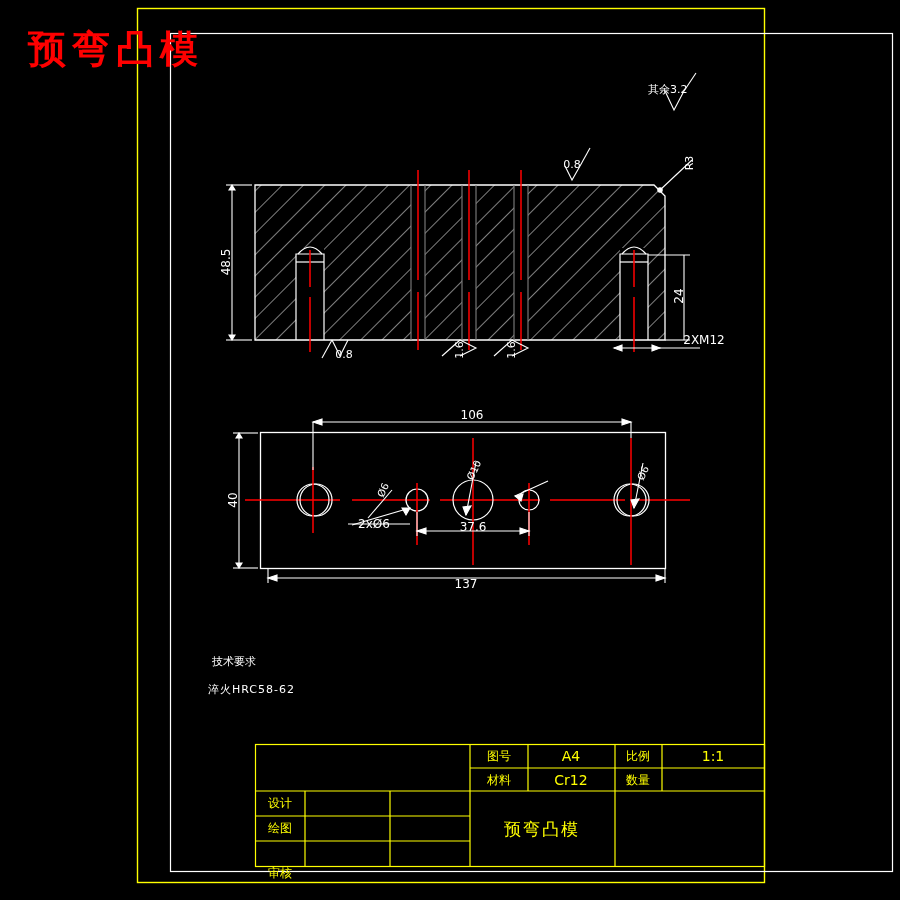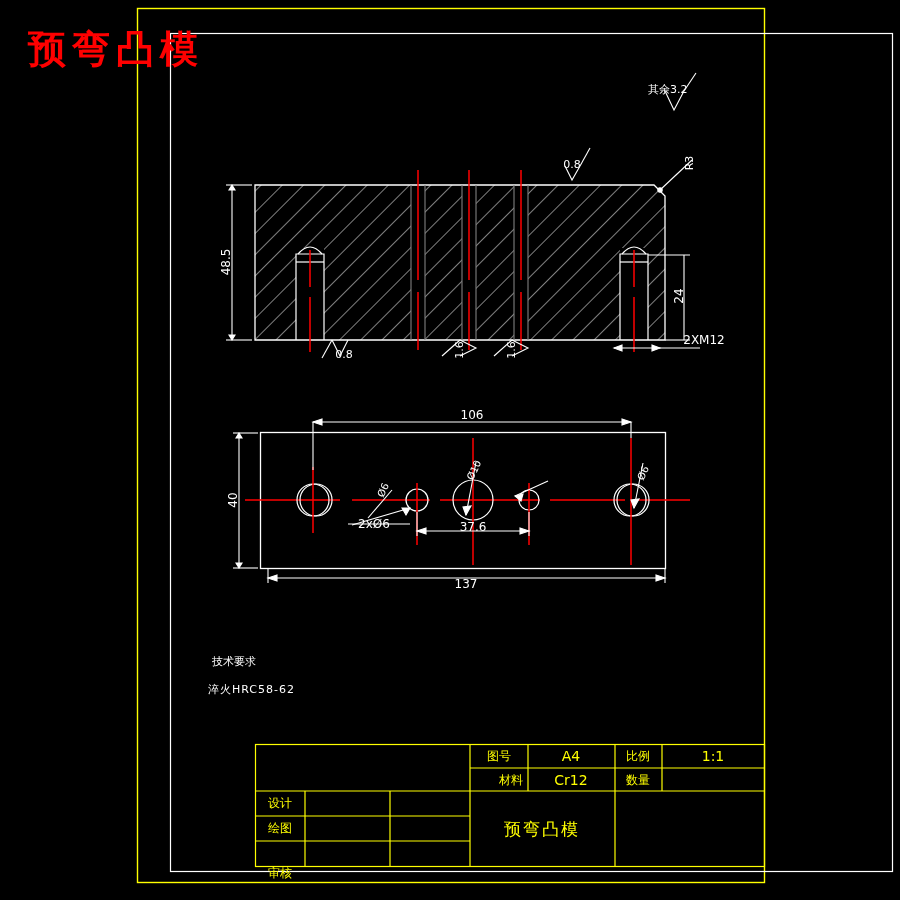--- a/index.html
+++ b/index.html
@@ -350,21 +350,21 @@
 
   <div class="note-text note-head" style="left:212px; top:654px;">技术要求</div>
 
   <div class="note-text note-body" style="left:208px; top:682px;">淬火HRC58-62</div>
 
   <div class="tb-text cn" style="left:499px; top:756px;">图号</div>
   <div class="tb-text" style="left:571px; top:756px;">A4</div>
   <div class="tb-text cn" style="left:638px; top:756px;">比例</div>
   <div class="tb-text" style="left:713px; top:756px;">1:1</div>
 
-  <div class="tb-text cn" style="left:499px; top:780px;margin-left:12px;">材料</div>
+  <div class="tb-text cn" style="left:499px; top:780px;">材料</div>
   <div class="tb-text" style="left:571px; top:780px;">Cr12</div>
   <div class="tb-text cn" style="left:638px; top:780px;">数量</div>
   <div class="tb-text" style="left:713px; top:780px;"></div>
 
   <div class="tb-text cn" style="left:280px; top:803px;">设计</div>
   <div class="tb-text cn" style="left:280px; top:828px;">绘图</div>
   <div class="tb-text cn" style="left:280px; top:873px;">审核</div>
 
   <div class="tb-text part-name" style="left:542px; top:829px;">预弯凸模</div>
 

